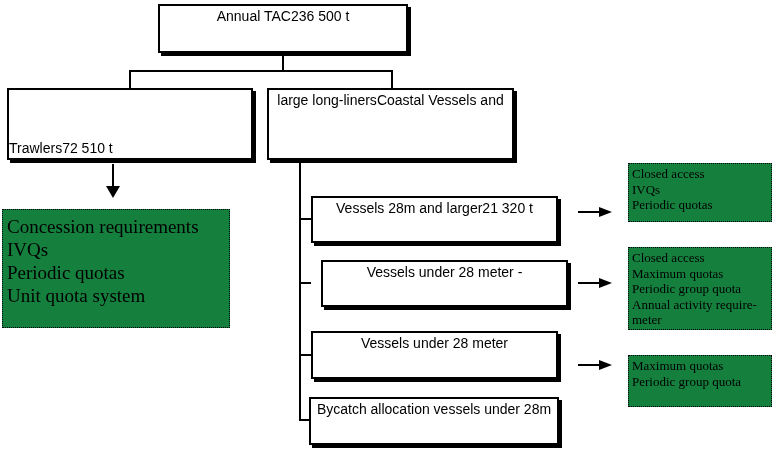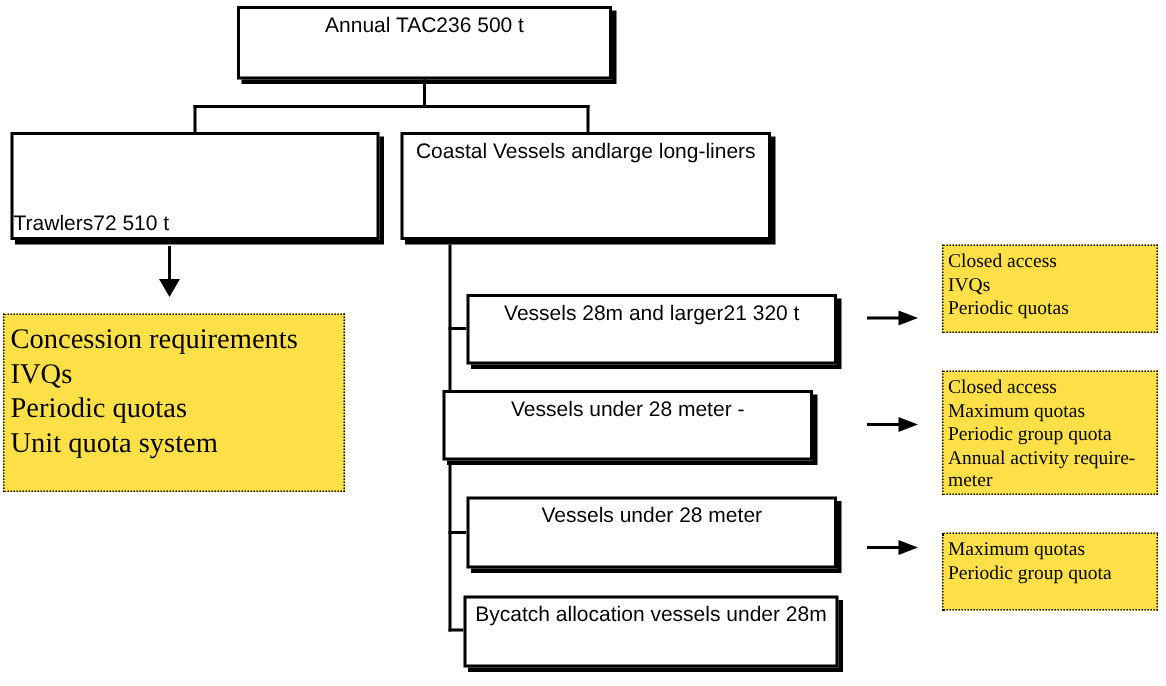--- a/index.html
+++ b/index.html
@@ -11,21 +11,21 @@
   
   .box {
     position:absolute; background:#fff; border:2px solid #000;
     box-shadow:3px 3px 0 0 #000; box-sizing:border-box;
     display:flex; justify-content:center;
     text-align:center; font-size:14px; line-height:20px;
   }
   .box.top-align { justify-content:flex-start; padding-top:6px;align-items:flex-end; }
   
   .dashed {
-    position:absolute; background:#fde047; border:1px dotted #000;
+    position:absolute; background:#15803d; border:1px dotted #000;
     box-sizing:border-box; text-align:left;
     font-family:"Liberation Serif", serif;
   }
   .dashed.big { font-size:19px; line-height:23px; padding:5px 2px 0 4px; }
   .dashed.small { font-size:13px; line-height:15.5px; padding:2px 1px 0 3px; }
   .bline { white-space:pre; }
   
   .cline { position:absolute; background:#000; }
   
   .ah-right {
@@ -36,21 +36,21 @@
   .ah-down {
     position:absolute; width:0; height:0;
     border-left:7px solid transparent; border-right:7px solid transparent;
     border-top:12px solid #000;
   }
   
   #box-annual   { left:158px; top:4px;   width:250px; height:49px; }
   #box-trawlers { left:7px;   top:88px;  width:246px; height:72px; }
   #box-coastal  { left:267px; top:88px;  width:247px; height:72px; }
   #box-v28      { left:311px; top:196px; width:247px; height:47px; }
-  #box-g1       { left:295px; top:260px; width:247px; height:47px; }
+  #box-g1       { left:321px; top:260px; width:247px; height:47px; }
   #box-g2       { left:311px; top:331px; width:247px; height:48px; }
   #box-bycatch  { left:309px; top:397px; width:250px; height:48px; }
   #box-concession { left:2px;  top:209px; width:228px; height:119px; }
   #box-r1       { left:628px; top:163px; width:144px; height:59px; }
   #box-r2       { left:628px; top:247px; width:144px; height:83px; }
   #box-r3       { left:628px; top:355px; width:144px; height:52px; }
 </style>
 </head>
 <body>
 
@@ -65,22 +65,22 @@
   <div class="cline" style="left:129px; top:70px; width:264px; height:2px;"></div>
   <div class="cline" style="left:129px; top:70px; width:2px; height:18px;"></div>
   <div class="cline" style="left:391px; top:70px; width:2px; height:18px;"></div>
 
   <div class="box top-align" id="box-trawlers">
     <div class="bline">Trawlers</div>
     <div class="bline">72 510 t</div>
   </div>
 
   <div class="box" id="box-coastal">
+    <div class="bline">large long-liners</div>
     <div class="bline">Coastal Vessels and</div>
-    <div class="bline">large long-liners</div>
   </div>
 
   <div class="cline" style="left:112px; top:164px; width:2px; height:22px;"></div>
   <div class="ah-down" style="left:106px; top:186px;"></div>
 
   <div class="dashed big" id="box-concession">
     <div class="bline">Concession requirements</div>
     <div class="bline">IVQs</div>
     <div class="bline">Periodic quotas</div>
     <div class="bline">Unit quota system</div>

